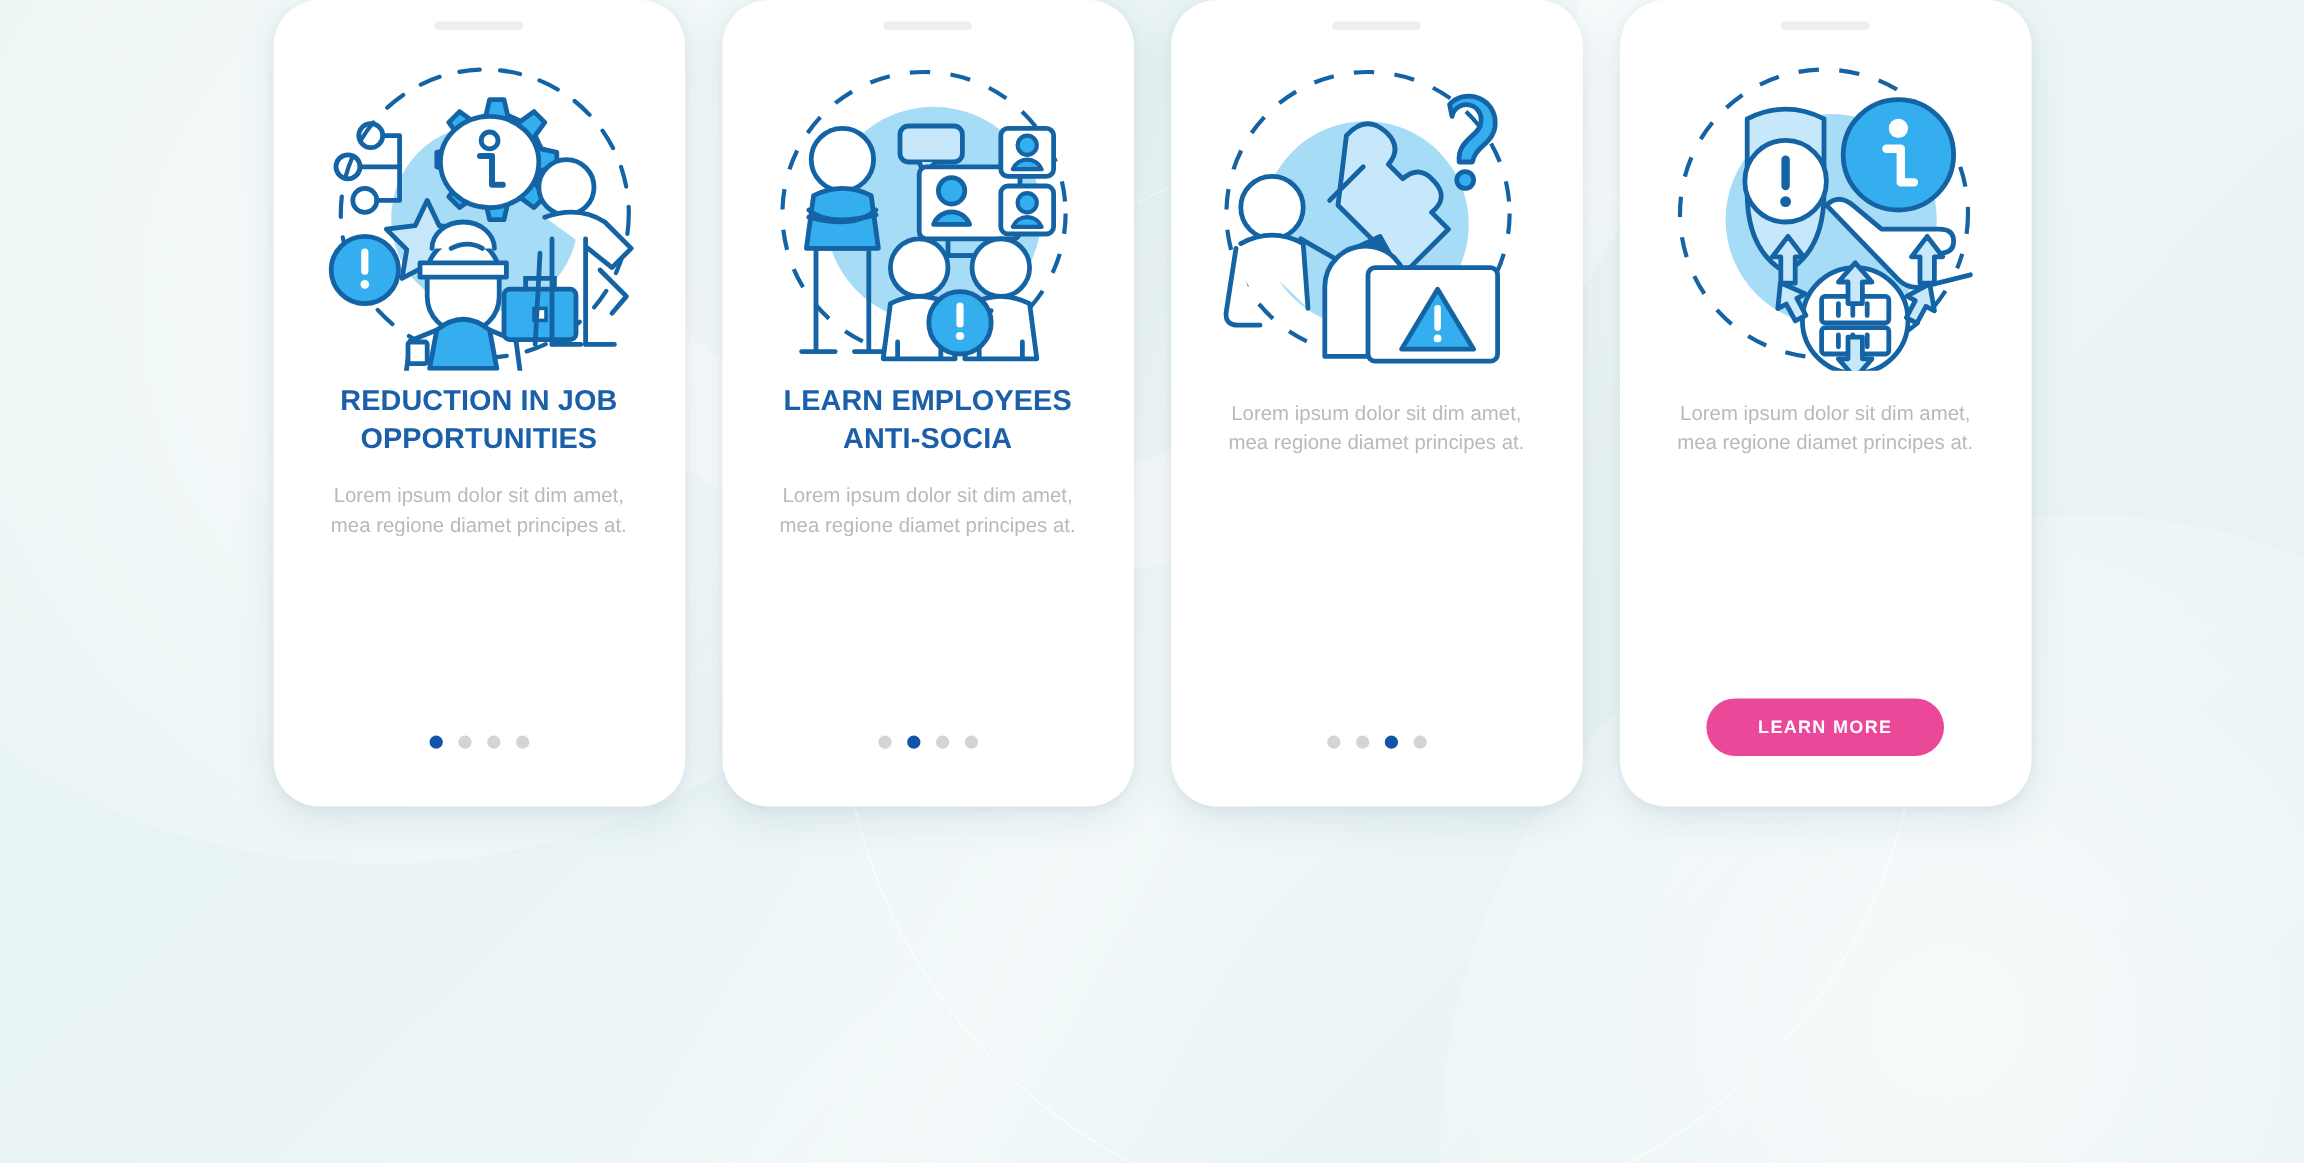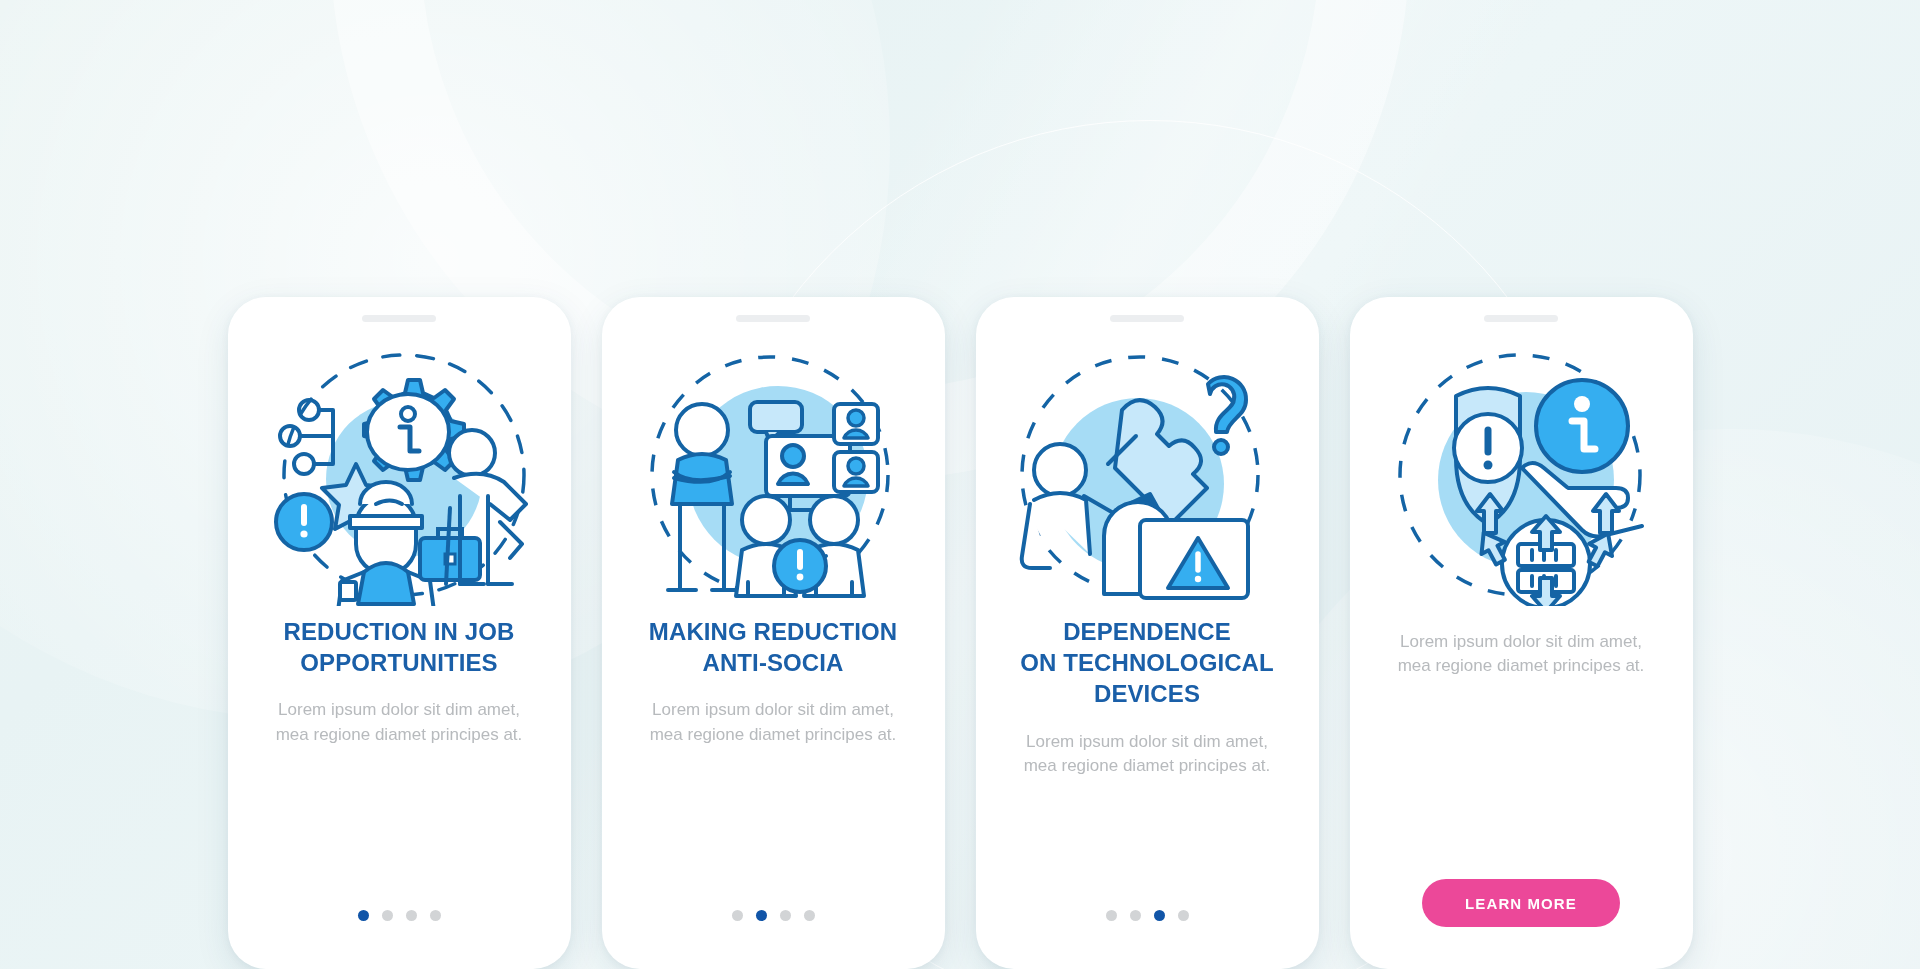--- a/index.html
+++ b/index.html
@@ -44,21 +44,21 @@
     border:1px solid rgba(255,255,255,.85);
   }
   .bg-sheen{
     position:absolute; left:0; top:0; width:100%; height:100%;
     background: linear-gradient(118deg, rgba(255,255,255,0) 40%, rgba(255,255,255,.38) 52%, rgba(255,255,255,0) 64%);
   }
 
   
   .row{
     position:absolute; inset:0;
-    display:flex; align-items:flex-end; justify-content:center;
+    display:flex; align-items:flex-start; justify-content:center;
     gap:31px;
   }
   .phone{
     position:relative;
     width:343px; height:672px;
     background:#ffffff;
     border-radius:38px;
     box-shadow: 0 10px 34px rgba(30,80,110,.10), 0 2px 8px rgba(30,80,110,.06);
     display:flex; flex-direction:column; align-items:center;
     padding-top:18px;
@@ -244,21 +244,21 @@
           <circle cx="196" cy="176" r="24"></circle>
           <path d="M172 206 q24 -12 48 0 l6 46 h-60 Z"></path>
           <path d="M178 252 v-14 M214 252 v-14"></path>
           <path d="M152 214 q20 10 36 -2"></path>
         </g>
         <circle cx="162" cy="222" r="26" fill="#35aef0" stroke="#1464a5" stroke-width="4"></circle>
         <path d="M162 208 v15" stroke="#ffffff" stroke-width="6" stroke-linecap="round"></path>
         <circle cx="162" cy="233" r="3.4" fill="#ffffff"></circle>
       </svg>
     </div>
-    <div class="title">MAKING REDUCTION
+    <div class="title">LEARN EMPLOYEES
 ANTI-SOCIA</div>
     <div class="desc">Lorem ipsum dolor sit dim amet, mea regione diamet principes at.</div>
     <div class="spacer"></div>
     <div class="dots">
       <span class="dot"></span>
       <span class="dot active"></span>
       <span class="dot"></span>
       <span class="dot"></span>
     </div>
   </div>
@@ -288,23 +288,20 @@
         </g>
         <path d="M104 166 l34 -16 10 18 -34 17 Z" fill="#1464a5" stroke="#1464a5" stroke-width="4" stroke-linejoin="round"></path>
 
         <path d="M92 192 a34 34 0 0 1 68 0 v58 h-68 Z" fill="#ffffff" stroke="#1464a5" stroke-width="4" stroke-linejoin="round"></path>
         <rect x="128" y="176" width="108" height="78" rx="6" fill="#ffffff" stroke="#1464a5" stroke-width="4"></rect>
         <path d="M186 194 l30 50 h-60 Z" fill="#35aef0" stroke="#1464a5" stroke-width="4" stroke-linejoin="round"></path>
         <path d="M186 210 v16" stroke="#ffffff" stroke-width="5.5" stroke-linecap="round"></path>
         <circle cx="186" cy="235" r="3.2" fill="#ffffff"></circle>
       </svg>
     </div>
-    <div class="title">DEPENDENCE
-ON TECHNOLOGICAL
-DEVICES</div>
     <div class="desc">Lorem ipsum dolor sit dim amet, mea regione diamet principes at.</div>
     <div class="spacer"></div>
     <div class="dots">
       <span class="dot"></span>
       <span class="dot"></span>
       <span class="dot active"></span>
       <span class="dot"></span>
     </div>
   </div>
 

